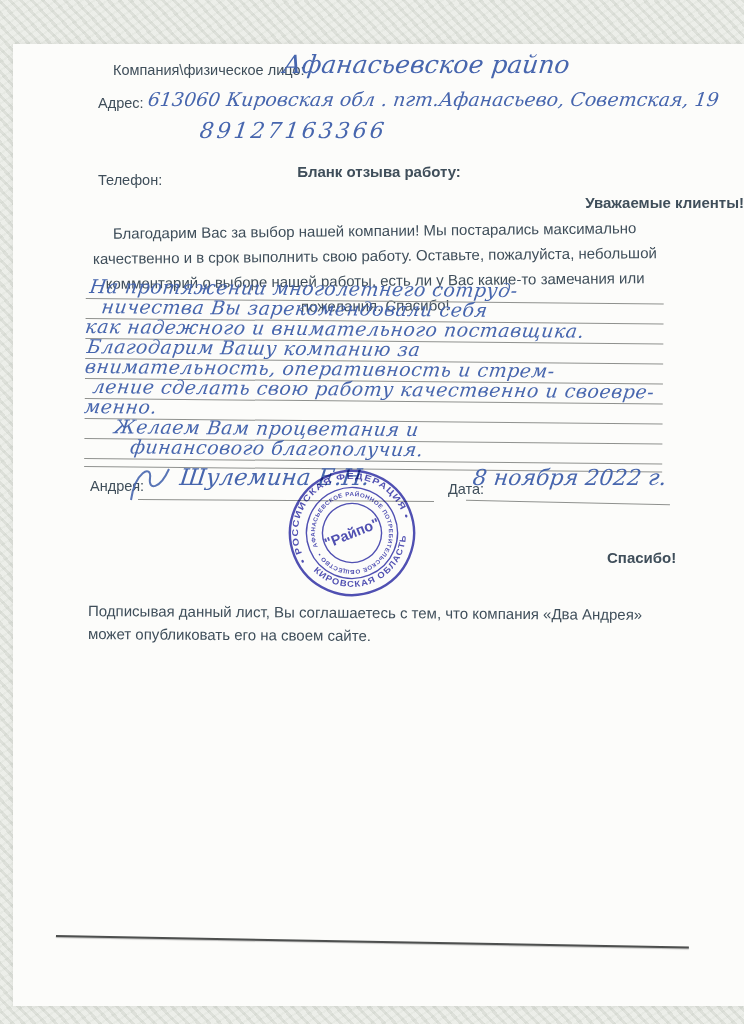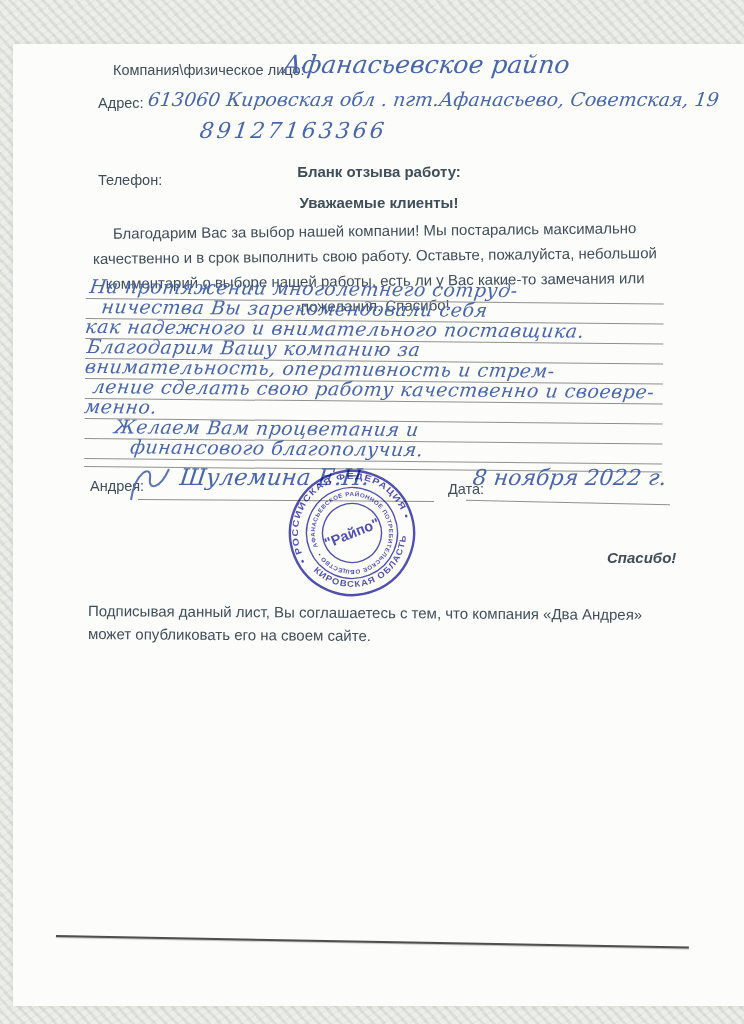--- a/index.html
+++ b/index.html
@@ -52,21 +52,21 @@
   .date-text { font-size:22px; }
 
   .stamp {
     position:absolute; left:286px; top:467px;
     transform:rotate(-22deg);
     opacity:.9; mix-blend-mode:multiply;
   }
   .stamp circle { fill:none; stroke:#3e3eae; }
   .stamp text { fill:#3e3eae; font-family:"Liberation Sans", sans-serif; font-weight:bold; }
 
-  .thanks { left:607px; top:549px; font-weight:bold; font-size:15px;font-style:italic; }
+  .thanks { left:607px; top:549px; font-weight:bold; font-size:15px; }
   .footer {
     left:88px; top:601px; width:558px;
     font-size:15px; line-height:23px;
     transform:rotate(0.4deg);
   }
   .bottom-edge {
     position:absolute; left:56px; top:935px; width:633px; height:2.4px;
     background:#4d4f4e; transform:rotate(1.05deg); transform-origin:0 0;
     box-shadow:0 1px 1px rgba(0,0,0,.25);
   }
@@ -80,21 +80,21 @@
 <div class="abs print field-label" style="left:98px; top:62px;margin-left:15px;">Компания\физическое лицо:</div>
 <div class="abs hwrite field-value" style="left:283px; top:50px; font-size:25px;">Афанасьевское райпо</div>
 
 <div class="abs print field-label" style="left:98px; top:95px;">Адрес:</div>
 <div class="abs hwrite field-value" style="left:148px; top:88px; font-size:19px;">613060 Кировская обл . пгт.Афанасьево, Советская, 19</div>
 
 <div class="abs print field-label" style="left:98px; top:128px;margin-top:44px;">Телефон:</div>
 <div class="abs hwrite field-value" style="left:200px; top:118px; font-size:22px; letter-spacing:3px;">89127163366</div>
 
 <div class="abs print center-line" style="top:163px;">Бланк отзыва работу:</div>
-<div class="abs print center-line" style="top:194px;">Уважаемые клиенты!</div>
+<div class="abs print center-line" style="top:194px;text-align:right;">Уважаемые клиенты!</div>
 <div class="abs print intro">Благодарим Вас за выбор нашей компании! Мы постарались максимально качественно и в срок выполнить свою работу. Оставьте, пожалуйста, небольшой комментарий о выборе нашей работы, есть ли у Вас какие-то замечания или пожелания. Спасибо!</div>
 
 <div class="abs review">
   <div class="rule" style="top:26px;"></div>
   <div class="rule" style="top:46px;"></div>
   <div class="rule" style="top:66px;"></div>
   <div class="rule" style="top:86px;"></div>
   <div class="rule" style="top:106px;"></div>
   <div class="rule" style="top:126px;"></div>
   <div class="rule" style="top:146px;"></div>

